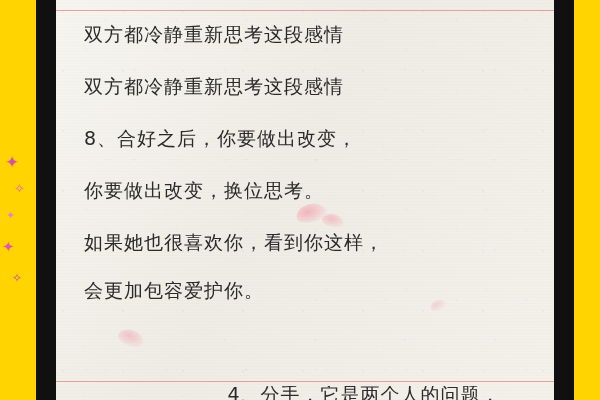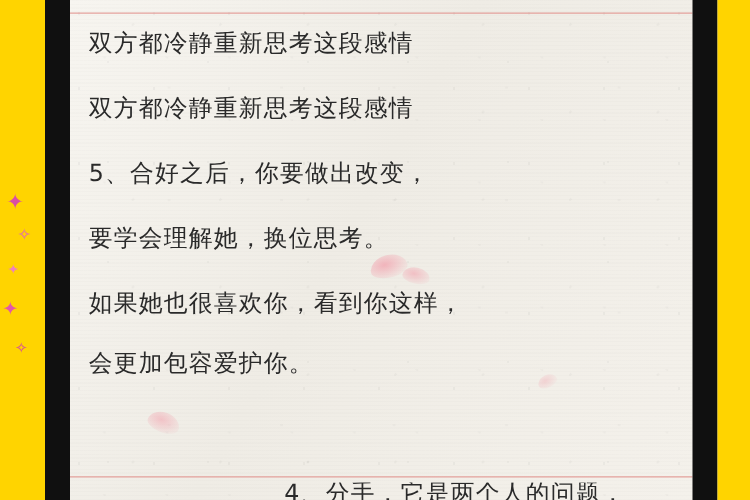--- a/index.html
+++ b/index.html
@@ -121,21 +121,21 @@
     height: 1px;
     background: #e2948f;
     opacity: 0.85;
   }
   .rule.top { top: 10px; }
   .rule.bottom { top: 381px; }
 
   
   .lines {
     position: absolute;
-    left: 71px;
+    left: 84px;
     top: 0;
     width: 440px;
     height: 356px;
     z-index: 3;
   }
   .line {
     position: absolute;
     left: 0;
     width: 440px;
     color: #2a2a2a;
@@ -181,22 +181,22 @@
   </div>
 
   <div class="petal p1"></div>
   <div class="petal p2"></div>
   <div class="petal p3"></div>
   <div class="petal p4"></div>
 
   <div class="lines">
     <div class="line" style="top:22px">双方都冷静重新思考这段感情</div>
     <div class="line" style="top:74px">双方都冷静重新思考这段感情</div>
-    <div class="line" style="top:126px">5、合好之后，你要做出改变，</div>
-    <div class="line" style="top:178px">要学会理解她，换位思考。</div>
+    <div class="line" style="top:126px">8、合好之后，你要做出改变，</div>
+    <div class="line" style="top:178px">你要做出改变，换位思考。</div>
     <div class="line" style="top:278px">会更加包容爱护你。</div>
     <div class="line" style="top:230px">如果她也很喜欢你，看到你这样，</div>
   </div>
 
   <div class="clip-bottom">
     <div class="line" style="top:-4px; left:88px; width:440px;">4、分手，它是两个人的问题，</div>
   </div>
 
   <div class="left-band-black"></div>
   <div class="left-band-yellow"></div>

